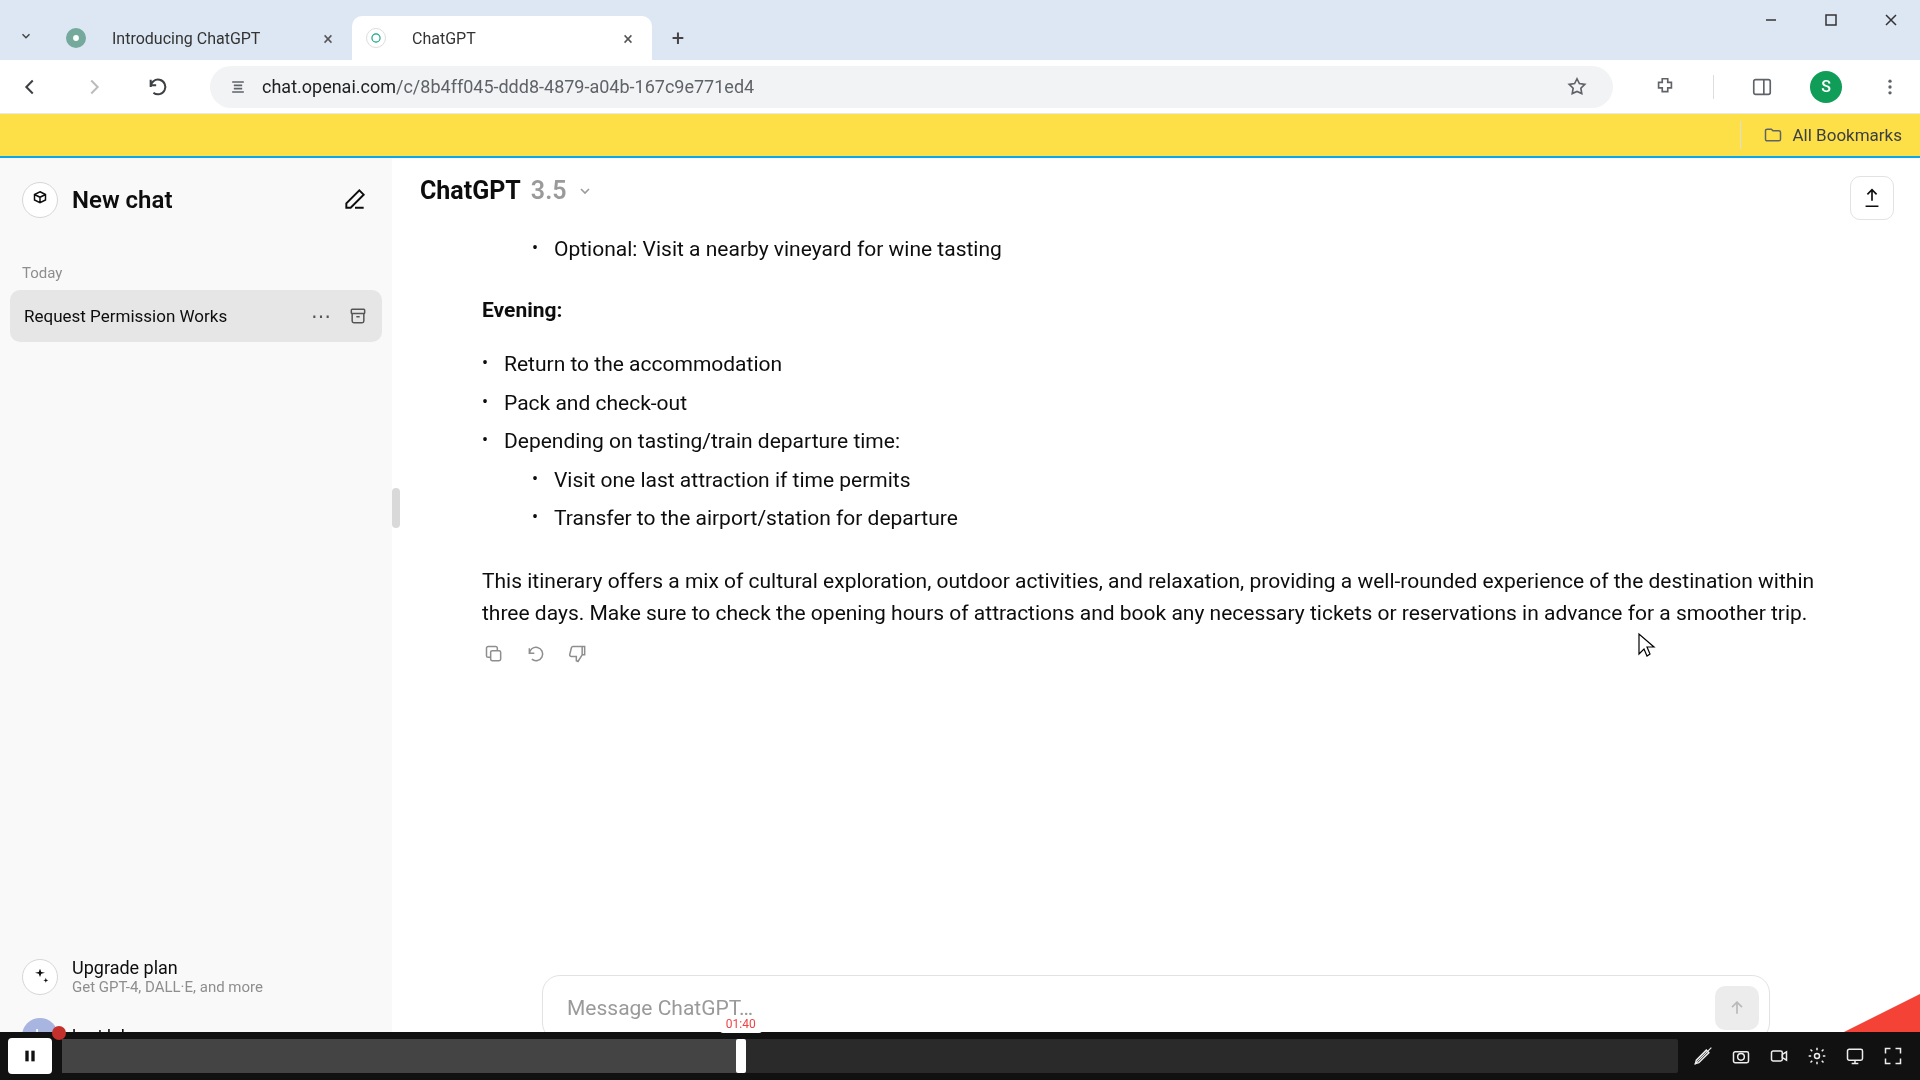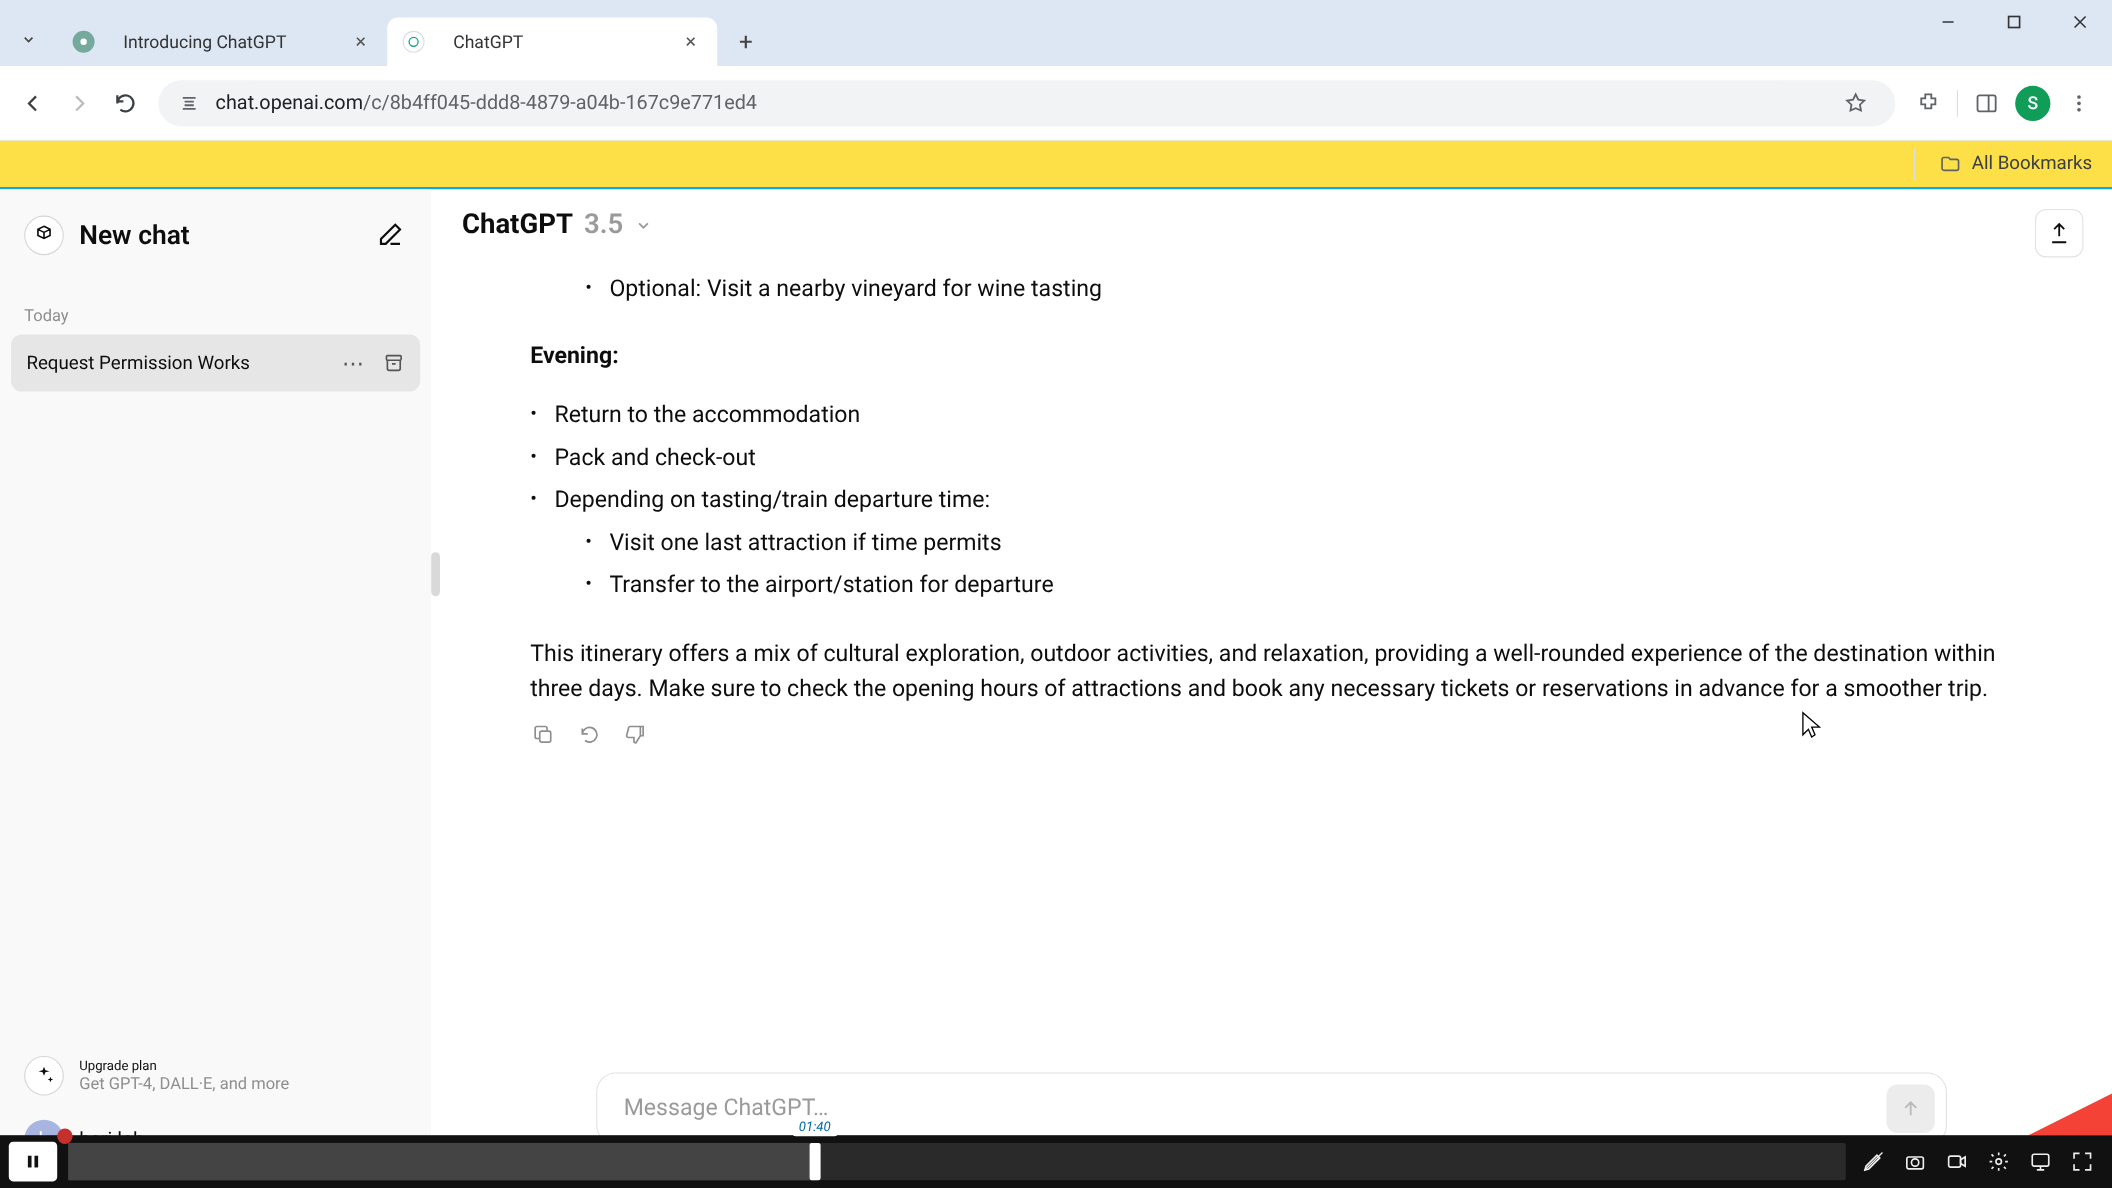--- a/index.html
+++ b/index.html
@@ -14,21 +14,21 @@
 .tab { display:flex; align-items:center; height:44px; padding:0 14px; border-radius:10px 10px 0 0; min-width:300px; max-width:340px; gap:26px; color:#333; font-size:16px; position:relative; }
 .tab.inactive { background:transparent; }
 .tab.active { background:#fff; }
 .tab .favicon { width:20px; height:20px; display:flex; align-items:center; justify-content:center; border-radius:50%; }
 .tab .tab-title { flex:1; white-space:nowrap; overflow:hidden; text-overflow:ellipsis; }
 .tab .tab-close { width:20px; height:20px; display:flex; align-items:center; justify-content:center; cursor:pointer; font-size:18px; color:#555; }
 .newtab { width:36px; height:36px; display:flex; align-items:center; justify-content:center; font-size:22px; color:#444; margin-left:8px; margin-bottom:4px; cursor:pointer; border-radius:50%; }
 .win-controls { display:flex; gap:2px; position:absolute; right:0; top:0; height:40px; }
 .win-btn { width:58px; height:40px; display:flex; align-items:center; justify-content:center; color:#333; cursor:pointer; }
 
-.toolbar { height:68px; background:#fff; display:flex; align-items:center; padding:0 10px; gap:2px; border-bottom:1px solid #e8e8e8; }
+.toolbar { height:54px; background:#fff; display:flex; align-items:center; padding:0 10px; gap:24px; border-bottom:1px solid #e8e8e8; }
 .nav-btn { width:40px; height:40px; display:flex; align-items:center; justify-content:center; color:#444; cursor:pointer; border-radius:50%; }
 .nav-btn.disabled { color:#bbb; }
 .url-bar { flex:1; height:42px; background:#f1f3f4; border-radius:21px; display:flex; align-items:center; padding:0 16px; margin:0 8px; gap:12px; }
 .url-bar .site-btn { width:24px; height:24px; display:flex; align-items:center; justify-content:center; }
 .url-text { flex:1; font-size:18px; color:#202124; white-space:nowrap; overflow:hidden; }
 .url-text .host { color:#202124; }
 .url-text .path { color:#5f6368; }
 .tool-icon { width:40px; height:40px; display:flex; align-items:center; justify-content:center; color:#5f6368; cursor:pointer; }
 .tool-sep { width:1px; height:24px; background:#ddd; margin:0 4px; }
 .avatar-s { width:32px; height:32px; border-radius:50%; background:#0f9d58; color:#fff; display:flex; align-items:center; justify-content:center; font-size:16px; font-weight:500; }
@@ -48,21 +48,21 @@
 
 .section-label { font-size:15px; color:#8e8e8e; margin:36px 0 8px 12px; }
 .chat-item { display:flex; align-items:center; gap:8px; padding:12px 10px 12px 14px; border-radius:10px; background:#e6e6e6; cursor:pointer; }
 .chat-item .title { flex:1; font-size:17px; color:#0d0d0d; white-space:nowrap; overflow:hidden; text-overflow:ellipsis; }
 .chat-item .dots { width:28px; height:28px; display:flex; align-items:center; justify-content:center; color:#555; font-size:20px; letter-spacing:2px; }
 .chat-item .archive { width:28px; height:28px; display:flex; align-items:center; justify-content:center; }
 
 .sidebar-spacer { flex:1; }
 .upgrade-row { display:flex; align-items:center; gap:14px; padding:10px 12px; cursor:pointer; }
 .upgrade-icon { width:36px; height:36px; border:1px solid #d6d6d6; border-radius:50%; display:flex; align-items:center; justify-content:center; background:#fff; }
-.upgrade-title { font-size:12px; color:#0d0d0d; }
+.upgrade-title { font-size:18px; color:#0d0d0d; }
 .upgrade-sub { font-size:15px; color:#8e8e8e; }
 .user-row { display:flex; align-items:center; gap:14px; padding:12px 12px; cursor:pointer; }
 .user-avatar { width:36px; height:36px; border-radius:50%; background:#a8b5e0; color:#fff; display:flex; align-items:center; justify-content:center; font-size:18px; }
 .user-name { font-size:18px; color:#0d0d0d; }
 
 .main { flex:1; display:flex; flex-direction:column; position:relative; }
 .main-header { display:flex; align-items:center; padding:18px 28px; }
 .model-btn { display:flex; align-items:center; gap:10px; font-size:25px; font-weight:700; color:#0d0d0d; cursor:pointer; }
 .model-btn .ver { color:#9a9a9a; font-weight:600; }
 .model-btn svg { width:16px; height:16px; color:#9a9a9a; }
@@ -89,21 +89,21 @@
 .disclaimer { text-align:center; font-size:16px; color:#8e8e8e; margin:10px 0 4px 0; }
 .help-btn { position:absolute; right:22px; bottom:20px; width:30px; height:30px; border:1px solid #d9d9d9; border-radius:50%; display:flex; align-items:center; justify-content:center; color:#7a7a7a; font-size:16px; cursor:pointer; background:#fff; }
 
 
 .video-bar { position:absolute; bottom:0; left:0; right:0; height:48px; background:#111; display:flex; align-items:center; padding:0 8px; color:#fff; }
 .play-btn { width:44px; height:36px; background:#fff; border-radius:4px; display:flex; align-items:center; justify-content:center; color:#111; margin-right:10px; cursor:pointer; }
 .rec-dot { position:absolute; left:52px; bottom:40px; width:14px; height:14px; background:#c4302b; border-radius:50%; }
 .progress { flex:1; height:34px; background:#2a2a2a; border-radius:2px; position:relative; margin-right:10px; }
 .progress-fill { position:absolute; left:0; top:0; bottom:0; width:42%; background:#444; }
 .progress-thumb { position:absolute; left:42%; top:50%; width:10px; height:34px; background:#fff; transform:translate(-50%,-50%); border-radius:2px; }
-.time-tip { position:absolute; left:42%; top:-24px; transform:translateX(-50%); background:#fff; color:#0369a1; font-size:12px; padding:2px 6px; border-radius:3px;font-style:italic; }
+.time-tip { position:absolute; left:42%; top:-24px; transform:translateX(-50%); background:#fff; color:#ef4444; font-size:12px; padding:2px 6px; border-radius:3px; }
 .vc-icons { display:flex; gap:8px; margin-right:4px; }
 .vc-icons .vi { width:30px; height:30px; display:flex; align-items:center; justify-content:center; cursor:pointer; color:#e8e8e8; }
 .corner-tri { position:absolute; right:0; bottom:48px; width:0; height:0; border-left:76px solid transparent; border-bottom:38px solid #f44336; }
 
 
 .cursor-ptr { position:absolute; left:1637px; top:474px; pointer-events:none; }
 .cursor-ptr svg { width:20px; height:26px; }
 </style>
 </head>
 <body>

